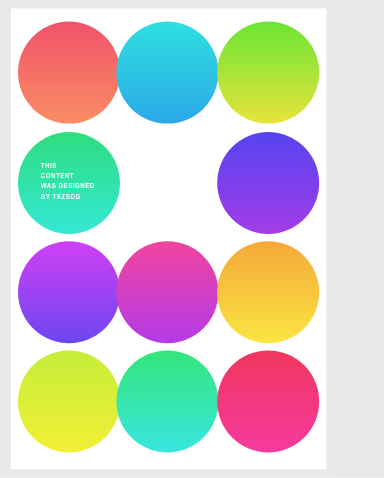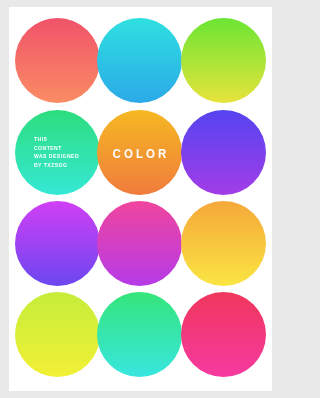--- a/index.html
+++ b/index.html
@@ -100,23 +100,20 @@
     <div id="circle-grid">
         <div class="circle sz col-0 row-0" style="background: linear-gradient(rgb(240, 83, 106) 0%, rgb(250, 140, 99) 100%);"></div>
         <div class="circle sz col-1 row-0" style="background: linear-gradient(rgb(47, 224, 224) 0%, rgb(43, 169, 232) 100%);"></div>
         <div class="circle sz col-2 row-0" style="background: linear-gradient(rgb(107, 229, 52) 0%, rgb(232, 227, 60) 100%);"></div>
         <div class="circle sz col-0 row-1" style="background: linear-gradient(rgb(46, 221, 126) 0%, rgb(53, 232, 213) 100%);">
           <div class="circle-caption">THIS
 CONTENT
 WAS DESIGNED
 BY TXZSOG</div>
         </div>
-        <div class="circle sz col-1 row-1" style="background: linear-gradient(rgb(245, 184, 35) 0%, rgb(240, 124, 60) 100%);">
-          <div class="circle-title">COLOR</div>
-        </div>
         <div class="circle sz col-2 row-1" style="background: linear-gradient(rgb(85, 68, 240) 0%, rgb(162, 61, 232) 100%);"></div>
         <div class="circle sz col-0 row-2" style="background: linear-gradient(rgb(209, 63, 245) 0%, rgb(107, 71, 240) 100%);"></div>
         <div class="circle sz col-1 row-2" style="background: linear-gradient(rgb(240, 69, 158) 0%, rgb(181, 58, 232) 100%);"></div>
         <div class="circle sz col-2 row-2" style="background: linear-gradient(rgb(245, 168, 58) 0%, rgb(250, 229, 66) 100%);"></div>
         <div class="circle sz col-0 row-3" style="background: linear-gradient(rgb(197, 237, 58) 0%, rgb(242, 240, 53) 100%);"></div>
         <div class="circle sz col-1 row-3" style="background: linear-gradient(rgb(53, 229, 122) 0%, rgb(56, 230, 224) 100%);"></div>
         <div class="circle sz col-2 row-3" style="background: linear-gradient(rgb(240, 55, 92) 0%, rgb(245, 58, 160) 100%);"></div>
       </div>
   </div>
 </div>

